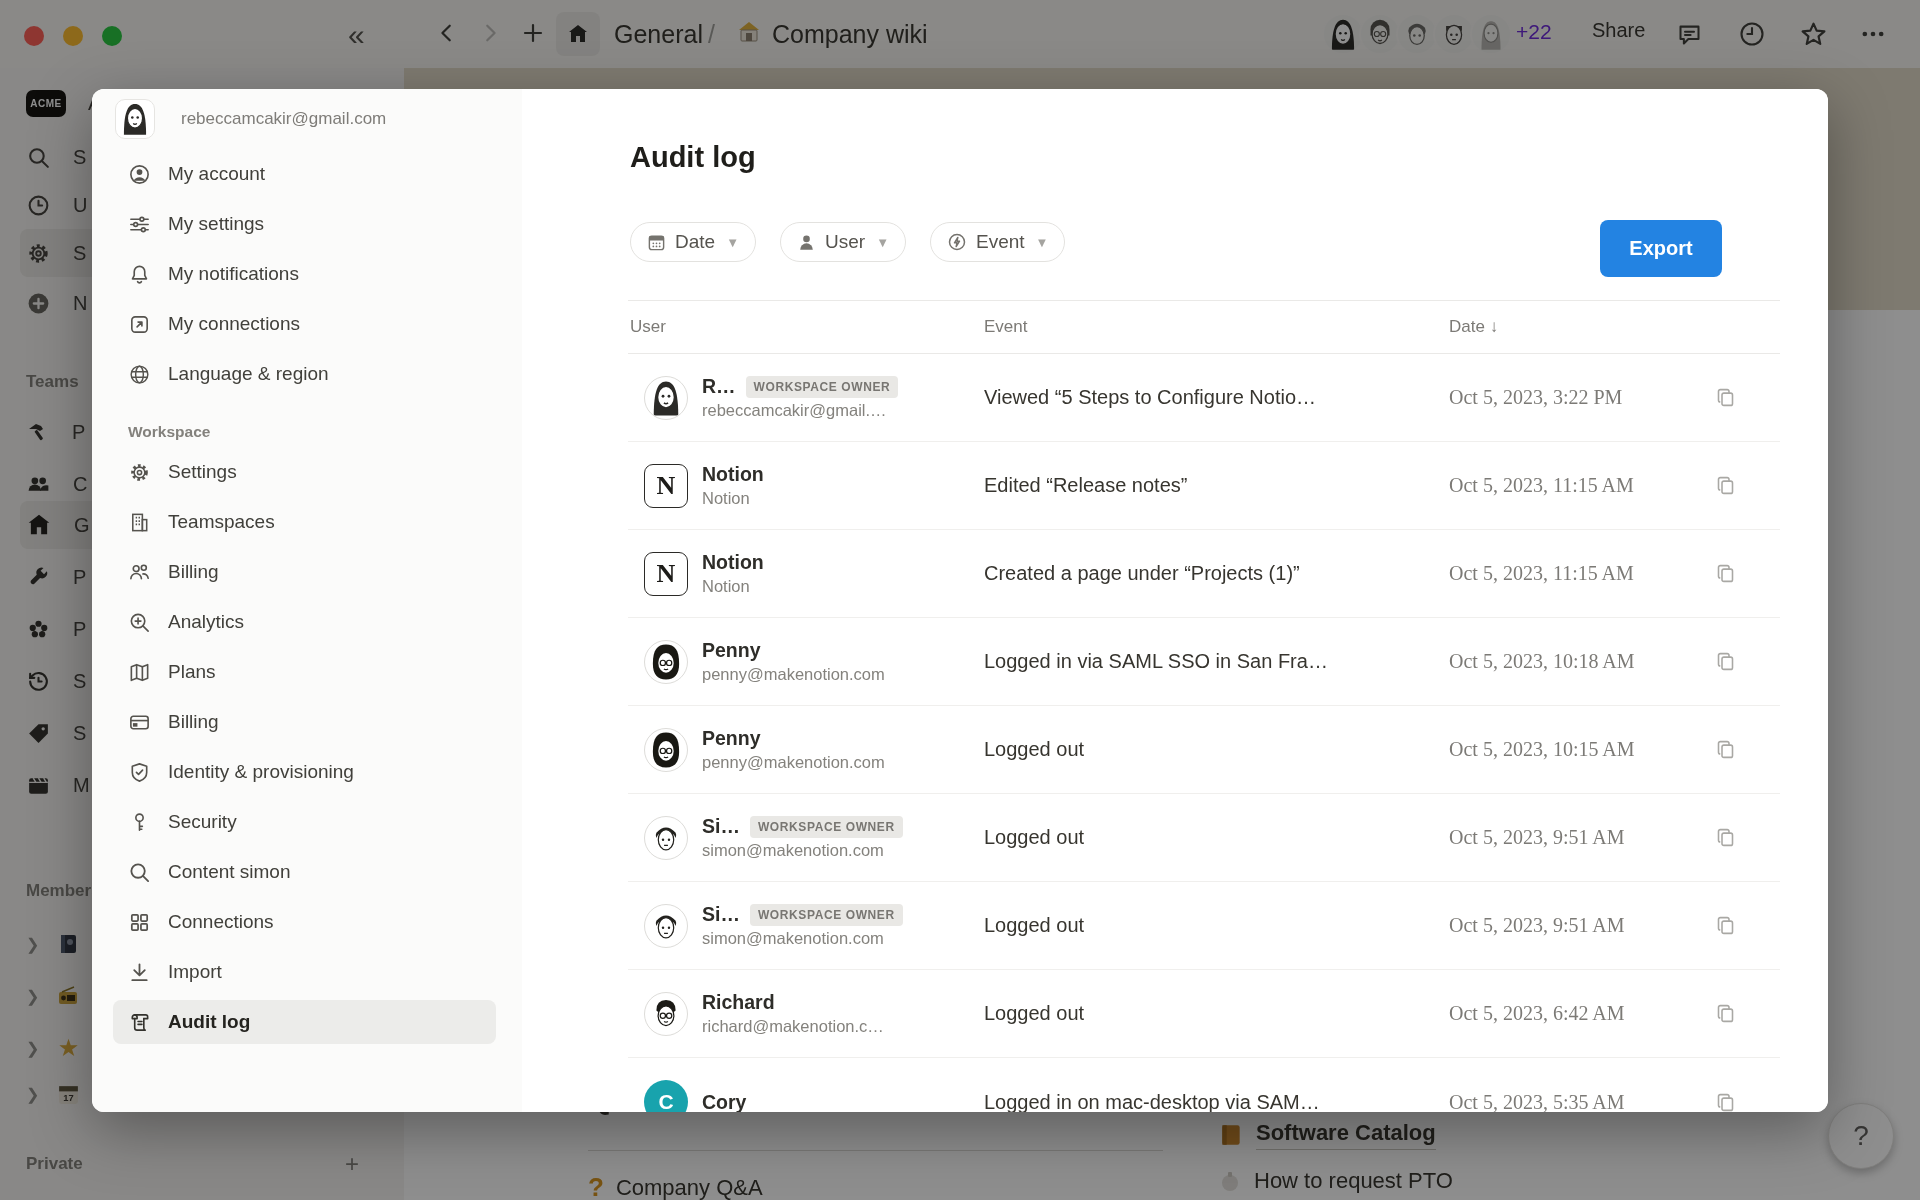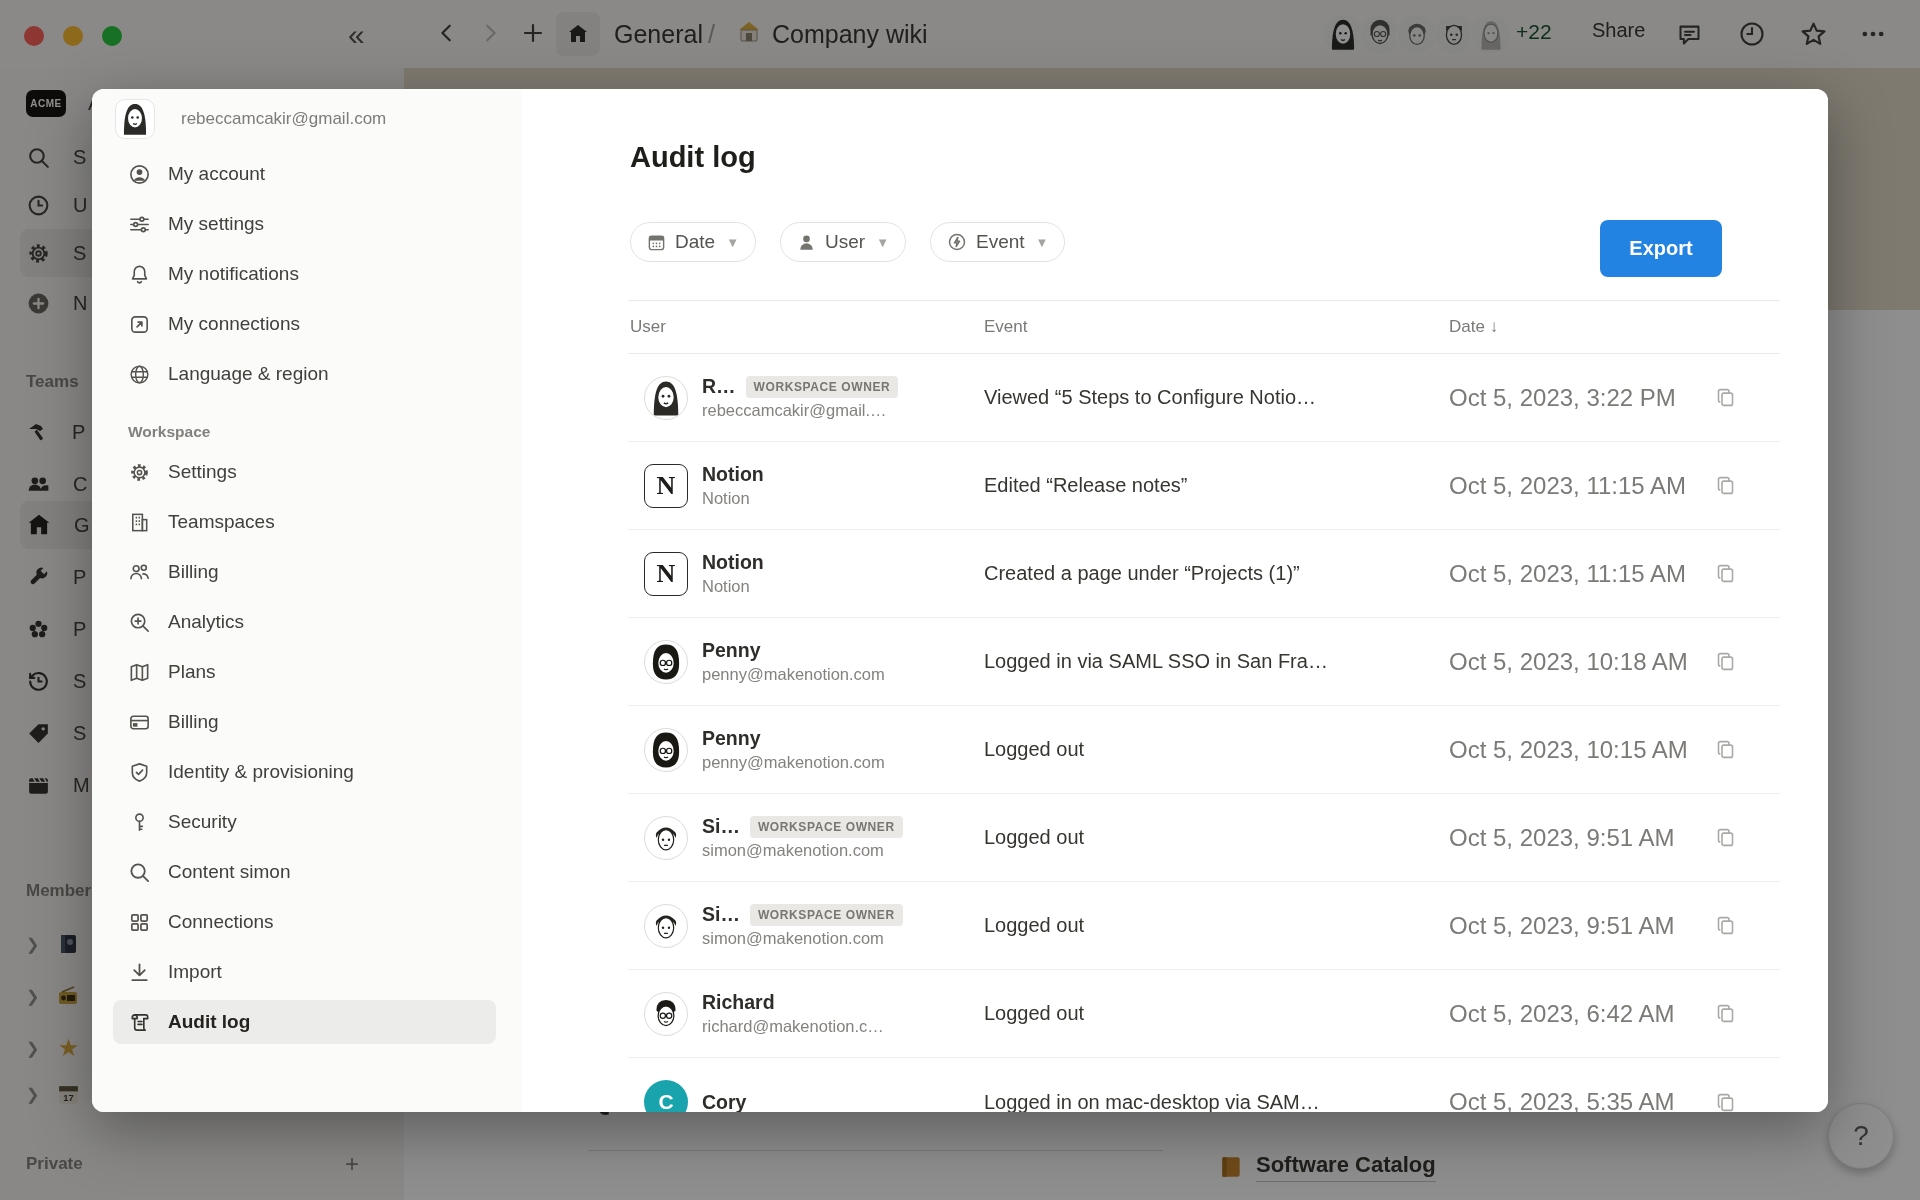--- a/index.html
+++ b/index.html
@@ -12,39 +12,39 @@
   .traffic { position:absolute; top:26px; width:20px; height:20px; border-radius:50%; }
   .t-red{ left:24px; background:#ff5f57;} .t-yellow{ left:63px; background:#febc2e;} .t-green{ left:102px; background:#28c840;}
   .collapse-ic { position:absolute; left:348px; top:18px; font-size:30px; color:#55534e; }
   .nav-arrow { position:absolute; top:16px; width:34px; height:34px; display:flex; align-items:center; justify-content:center; }
   .crumb-text { position:absolute; top:20px; font-size:25px; color:#37352f;text-align:right; }
   .crumb-sep { color:#9f9e9a; }
   .home-tile { position:absolute; left:556px; top:12px; width:44px; height:44px; border-radius:8px; background:#eceae6; display:flex; align-items:center; justify-content:center; }
   .avatar-stack { position:absolute; left:1322px; top:13px; display:flex; }
   .tb-avatar { width:42px; height:42px; border-radius:50%; background:#f3f2ef; border:2px solid #f7f6f3; margin-left:-5px; overflow:hidden; }
   .tb-avatar:first-child{ margin-left:0; }
-  .overflow-count { position:absolute; left:1516px; top:20px; font-size:21px; color:#14532d; }
+  .overflow-count { position:absolute; left:1516px; top:20px; font-size:21px; color:#6d28d9; }
   .share-label { position:absolute; left:1592px; top:19px; font-size:20px; color:#37352f; }
   .tb-icon { position:absolute; top:17px; width:34px; height:34px; display:flex; align-items:center; justify-content:center; }
 
   .cover { position:absolute; left:404px; top:68px; width:1516px; height:242px; background:#e2dac9; }
 
   
   .sb-row { position:absolute; left:0; width:404px; height:44px; display:flex; align-items:center; padding-left:26px; gap:22px; font-size:20px; color:#45433e; }
   .sb-tile { position:absolute; left:20px; width:360px; height:48px; border-radius:8px; background:#e9e7e3; }
   .sb-label { font-size:17px; font-weight:700; color:#82807b; }
   .sb-plus { position:absolute; left:345px; font-size:24px; color:#82807b; }
   .sb-chev { color:#8f8e8a; font-size:16px; }
   .acme-badge { width:40px; height:27px; background:#141310; border-radius:7px; color:#fff; font-size:10px; font-weight:700; display:flex; align-items:center; justify-content:center; letter-spacing:.5px; }
   .mini-emoji { width:26px; height:26px; display:flex; align-items:center; justify-content:center; }
 
   
   .qa-title { position:absolute; left:588px; top:1080px; font-size:31px; font-weight:700; color:#37352f; }
   .qa-divider { position:absolute; left:588px; top:1150px; width:575px; height:1px; background:#dad8d4; }
-  .bg-link { position:absolute; display:flex; align-items:center; gap:12px; font-size:22px; color:#37352f; font-weight:600;margin-top:32px; }
+  .bg-link { position:absolute; display:flex; align-items:center; gap:12px; font-size:22px; color:#37352f; font-weight:600; }
   .bg-link .lbl { border-bottom:1.5px solid #c9c6c0; padding-bottom:3px; }
   .help-fab { position:absolute; left:1828px; top:1103px; width:66px; height:66px; border-radius:50%; background:#ffffff; border:1px solid #e3e2df; box-shadow:0 4px 10px rgba(0,0,0,.25); display:flex; align-items:center; justify-content:center; font-size:28px; color:#5f5e5b; }
 
   
   .overlay { position:absolute; inset:0; background:rgba(5,5,5,0.45); z-index:5; }
 
   
   .modal { position:absolute; left:92px; top:89px; width:1736px; height:1023px; background:#ffffff; border-radius:12px; box-shadow:0 18px 60px rgba(0,0,0,.35); z-index:10; display:flex; overflow:hidden; }
   .settings-nav { width:430px; background:#fbfbfa; flex:none; position:relative; padding-top:4px; }
   .acct-head { display:flex; align-items:center; padding:6px 0 10px 23px; gap:26px; }
@@ -72,21 +72,21 @@
   .t-row { display:flex; height:88px; align-items:center; border-bottom:1px solid #f0efed; }
   .u-cell { display:flex; align-items:center; }
   .u-avatar { width:44px; height:44px; border-radius:50%; flex:none; margin:0 14px 0 16px; background:#fff; border:1px solid #dddcd9; overflow:hidden; display:flex; align-items:center; justify-content:center; }
   .u-avatar.notion { border-radius:9px; border:1.5px solid #2b2a27; }
   .u-avatar.initial { border:none; color:#fff; font-size:21px; font-weight:700; }
   .u-name-row { display:flex; align-items:center; gap:10px; }
   .u-name { font-size:19.5px; font-weight:600; color:#2e2d29; white-space:nowrap; }
   .u-badge { background:#e9e8e5; color:#787672; font-size:12px; font-weight:600; letter-spacing:.6px; padding:4px 8px; border-radius:4px; white-space:nowrap; }
   .u-email { font-size:16.5px; color:#84827d; margin-top:3px; white-space:nowrap; }
   .e-cell { font-size:20px; color:#37352f; white-space:nowrap; overflow:hidden; }
-  .d-text { font-size:24px; color:#7c7a76; white-space:nowrap; }
+  .d-text { font-size:20px; color:#7c7a76; white-space:nowrap;font-family:Liberation Serif, serif; }
   .copy-ic { margin-left:auto; margin-right:44px; display:flex; }
 
   svg { display:block; }
 </style>
 </head>
 <body>
 
 <div class="app-sidebar"></div>
 <div class="cover"></div>
 

